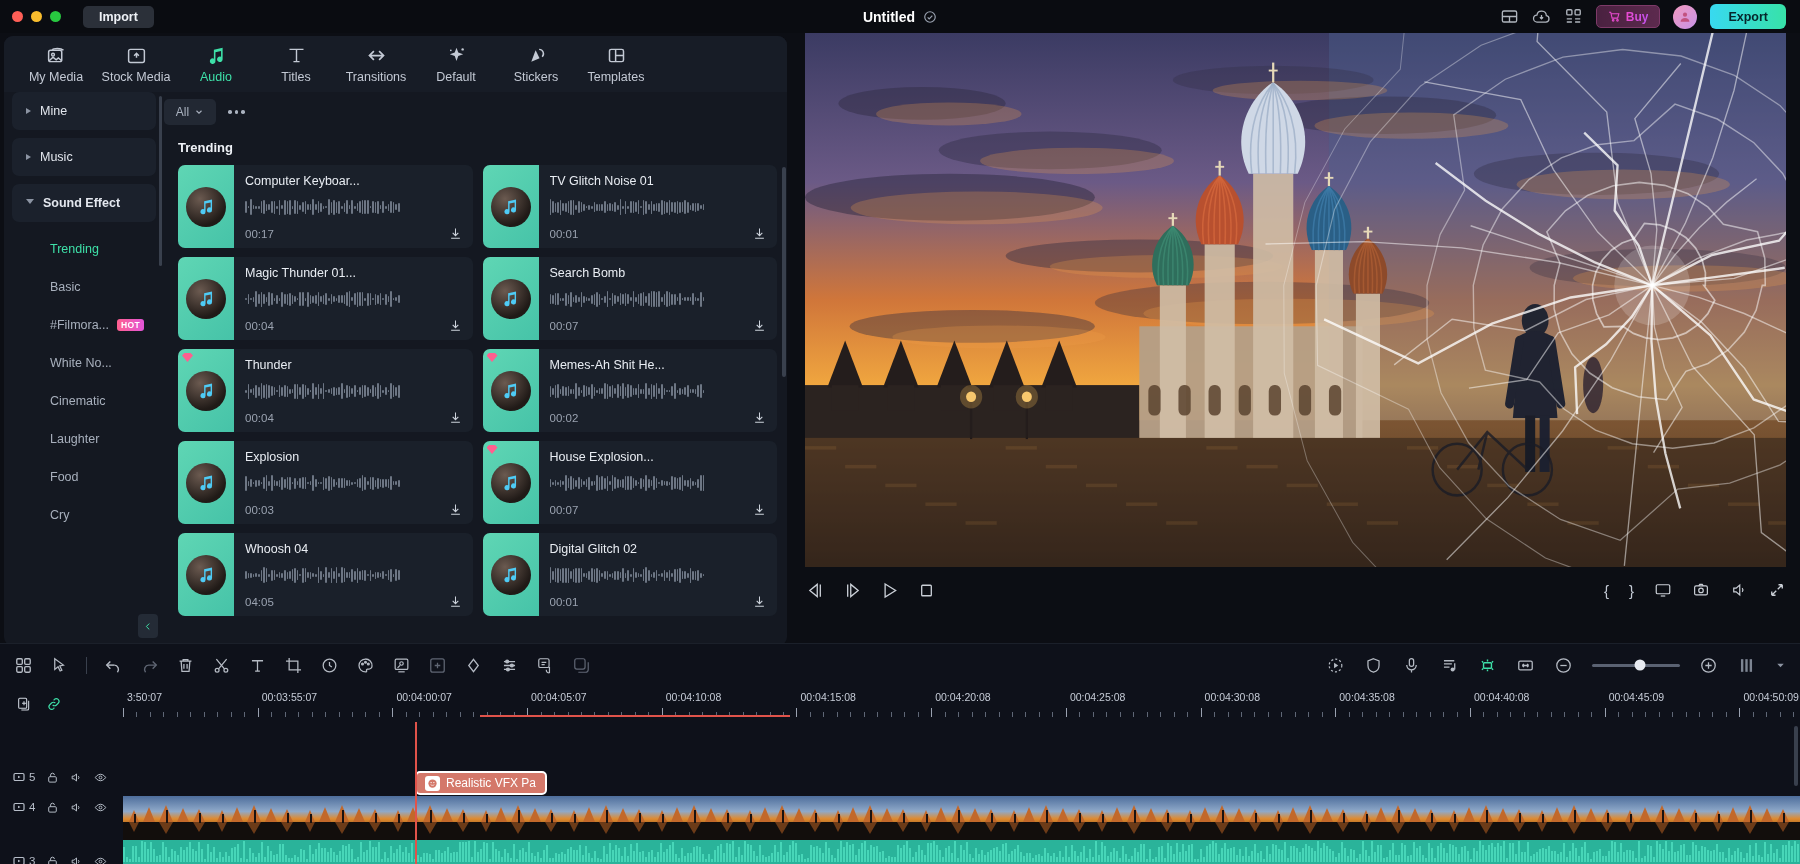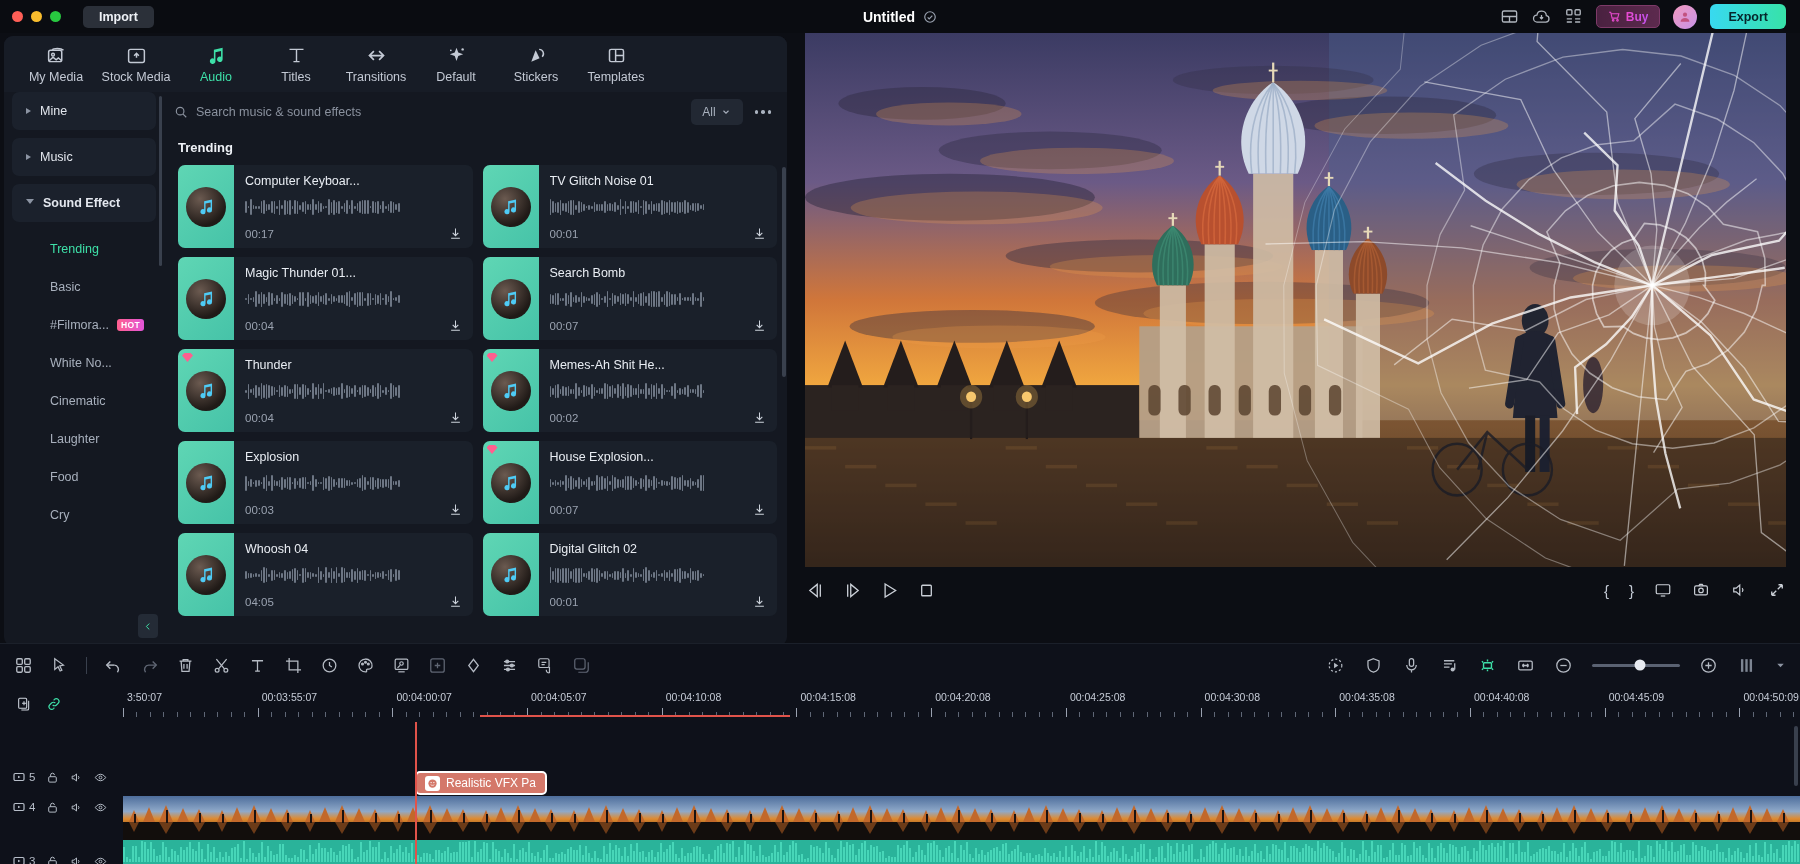--- a/index.html
+++ b/index.html
@@ -367,27 +367,20 @@
           <div class="cat-scroll"></div>
           <div class="collapse-btn">
             <svg style="width:10px;height:13px" viewBox="0 0 24 24" fill="none" stroke="#3ee0a8" stroke-width="2.4">
               <path d="M15 5l-7 7 7 7"></path>
             </svg>
           </div>
         </div>
 
         <div class="listcol">
           <div class="searchrow">
-            <div class="searchbox">
-              <svg style="width:14px;height:14px;flex:0 0 14px" viewBox="0 0 24 24" fill="none" stroke="#8a919e" stroke-width="2">
-                <circle cx="10.5" cy="10.5" r="6.5"></circle>
-                  <path d="M15.5 15.5L21 21"></path>
-              </svg>
-              <span>Search music &amp; sound effects</span>
-            </div>
             <div class="filter">
               <span>All</span>
               <svg style="width:10px;height:10px" viewBox="0 0 24 24" fill="none" stroke="#aab2bf" stroke-width="2.6">
                 <path d="M6 9l6 6 6-6"></path>
               </svg>
             </div>
             <div class="dots">
               <i></i>
                 <i></i>
                 <i></i>

